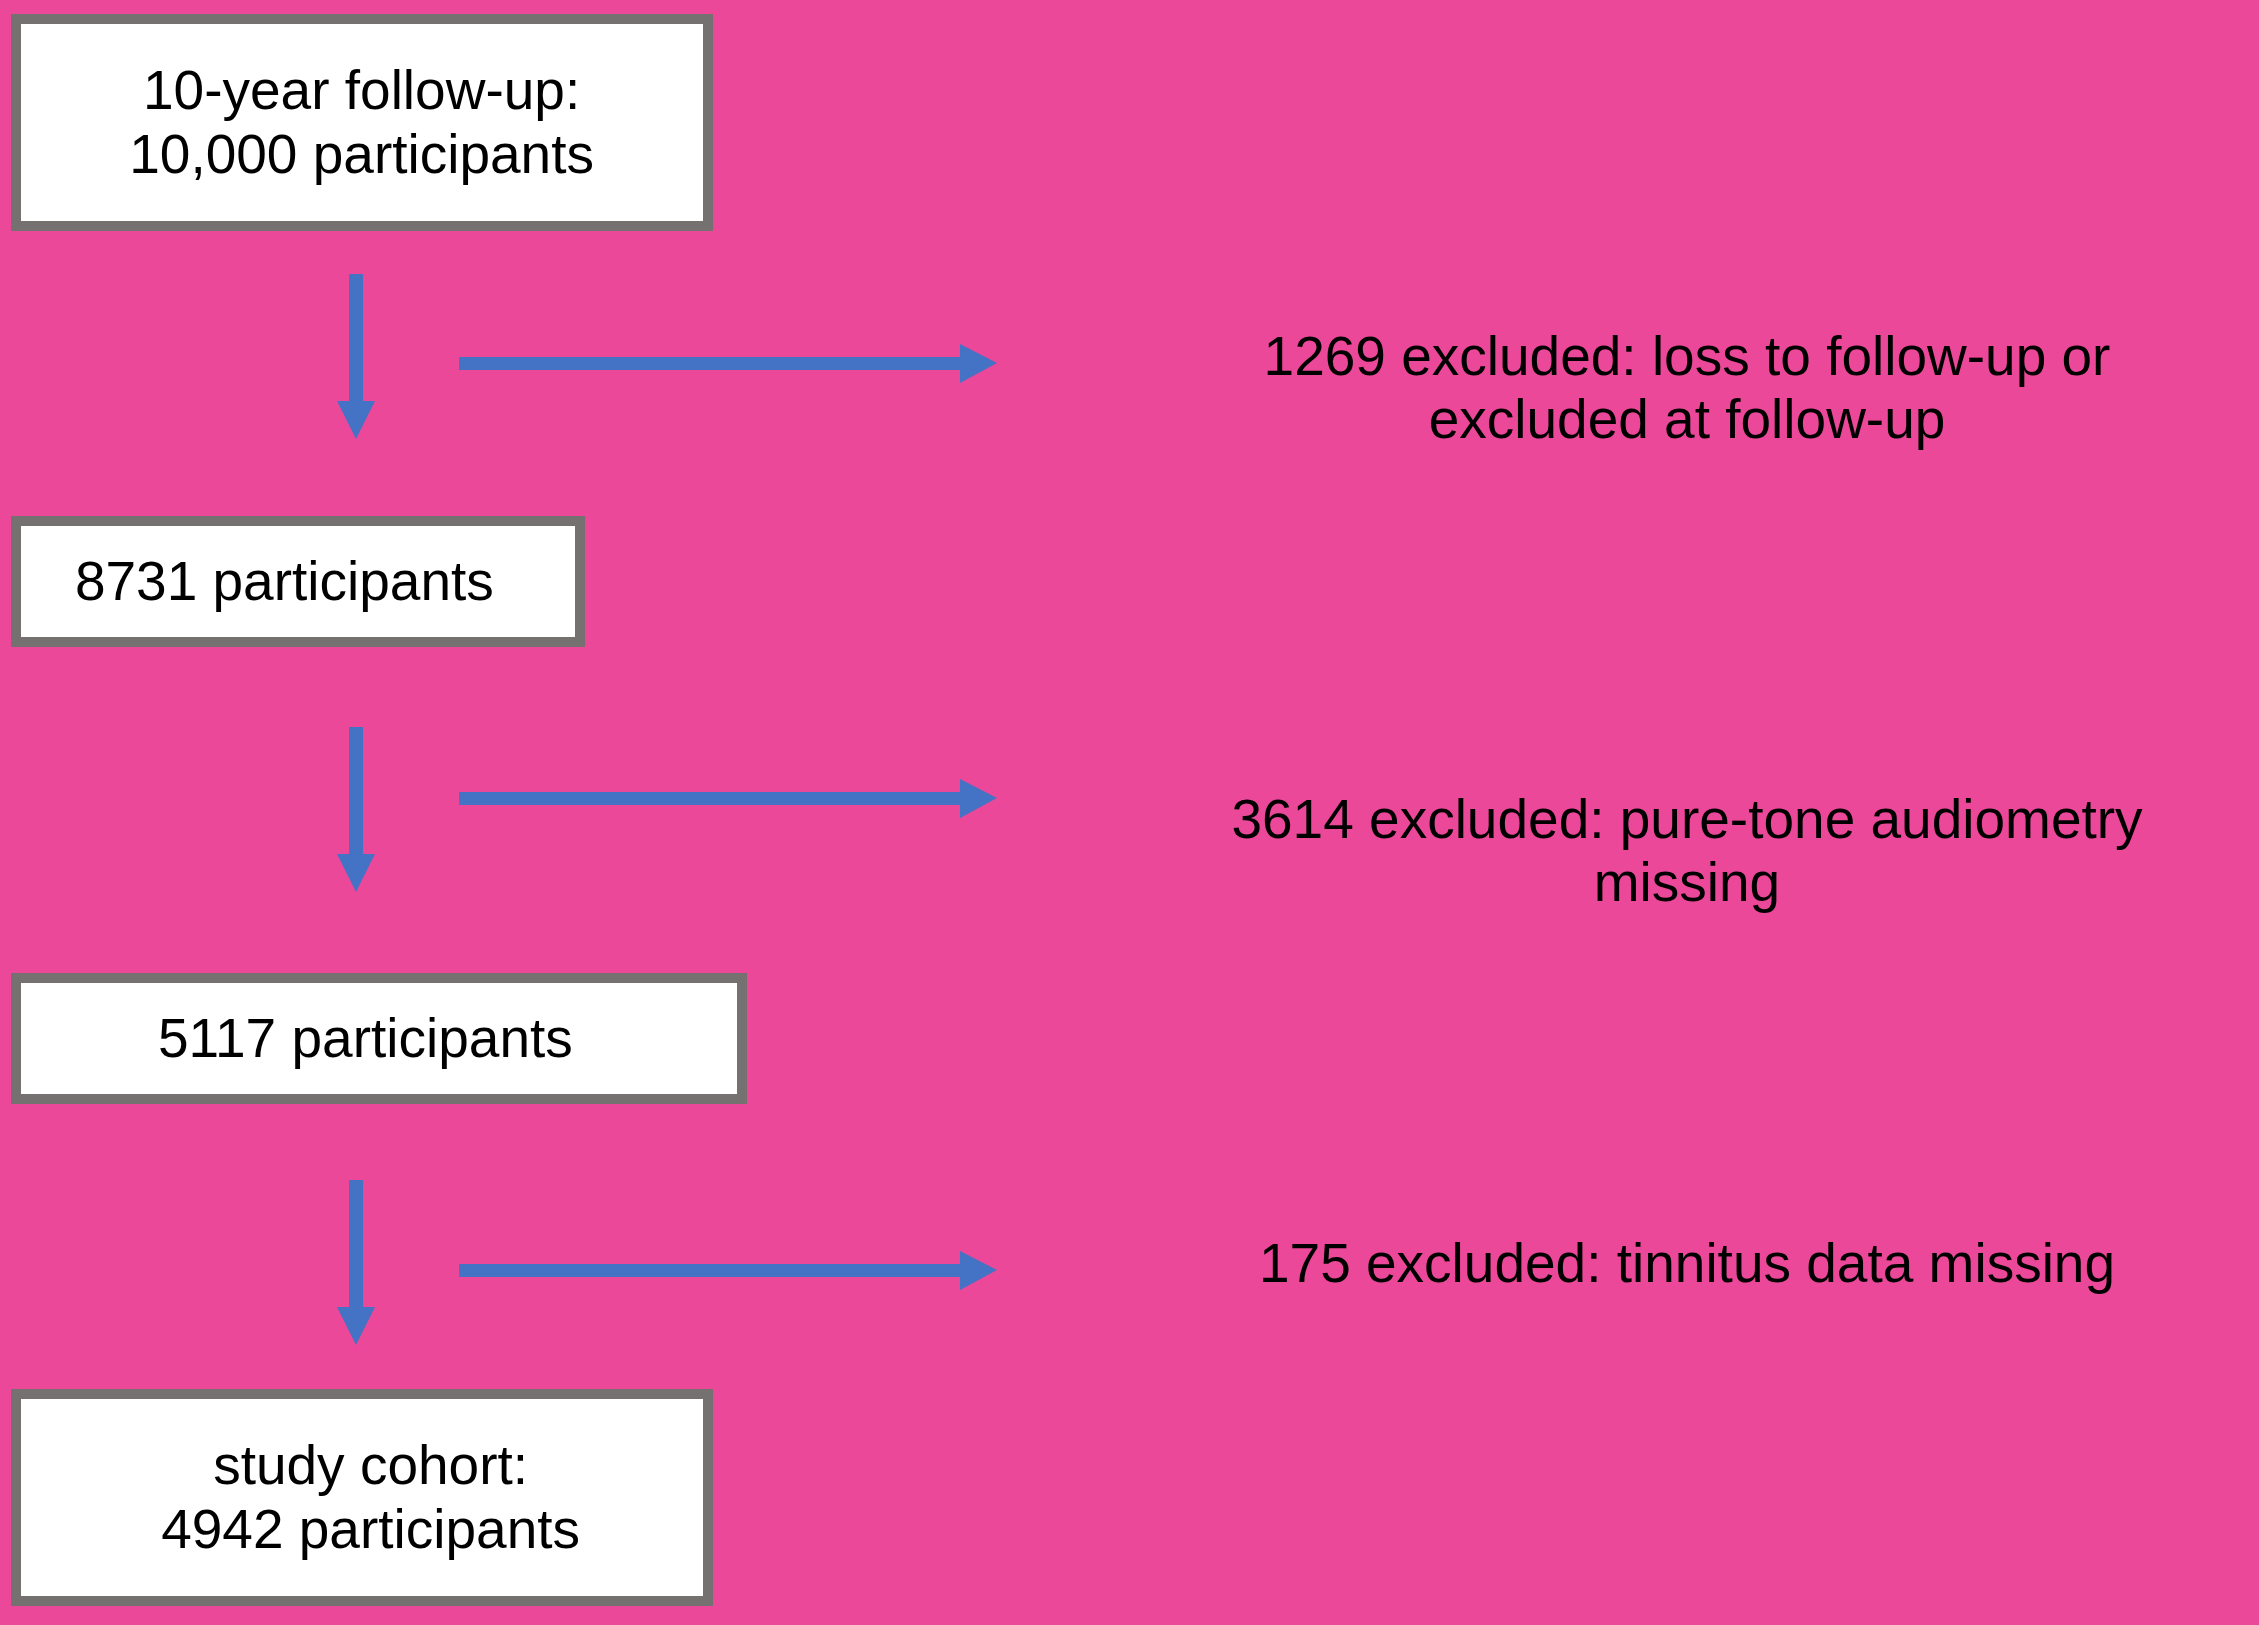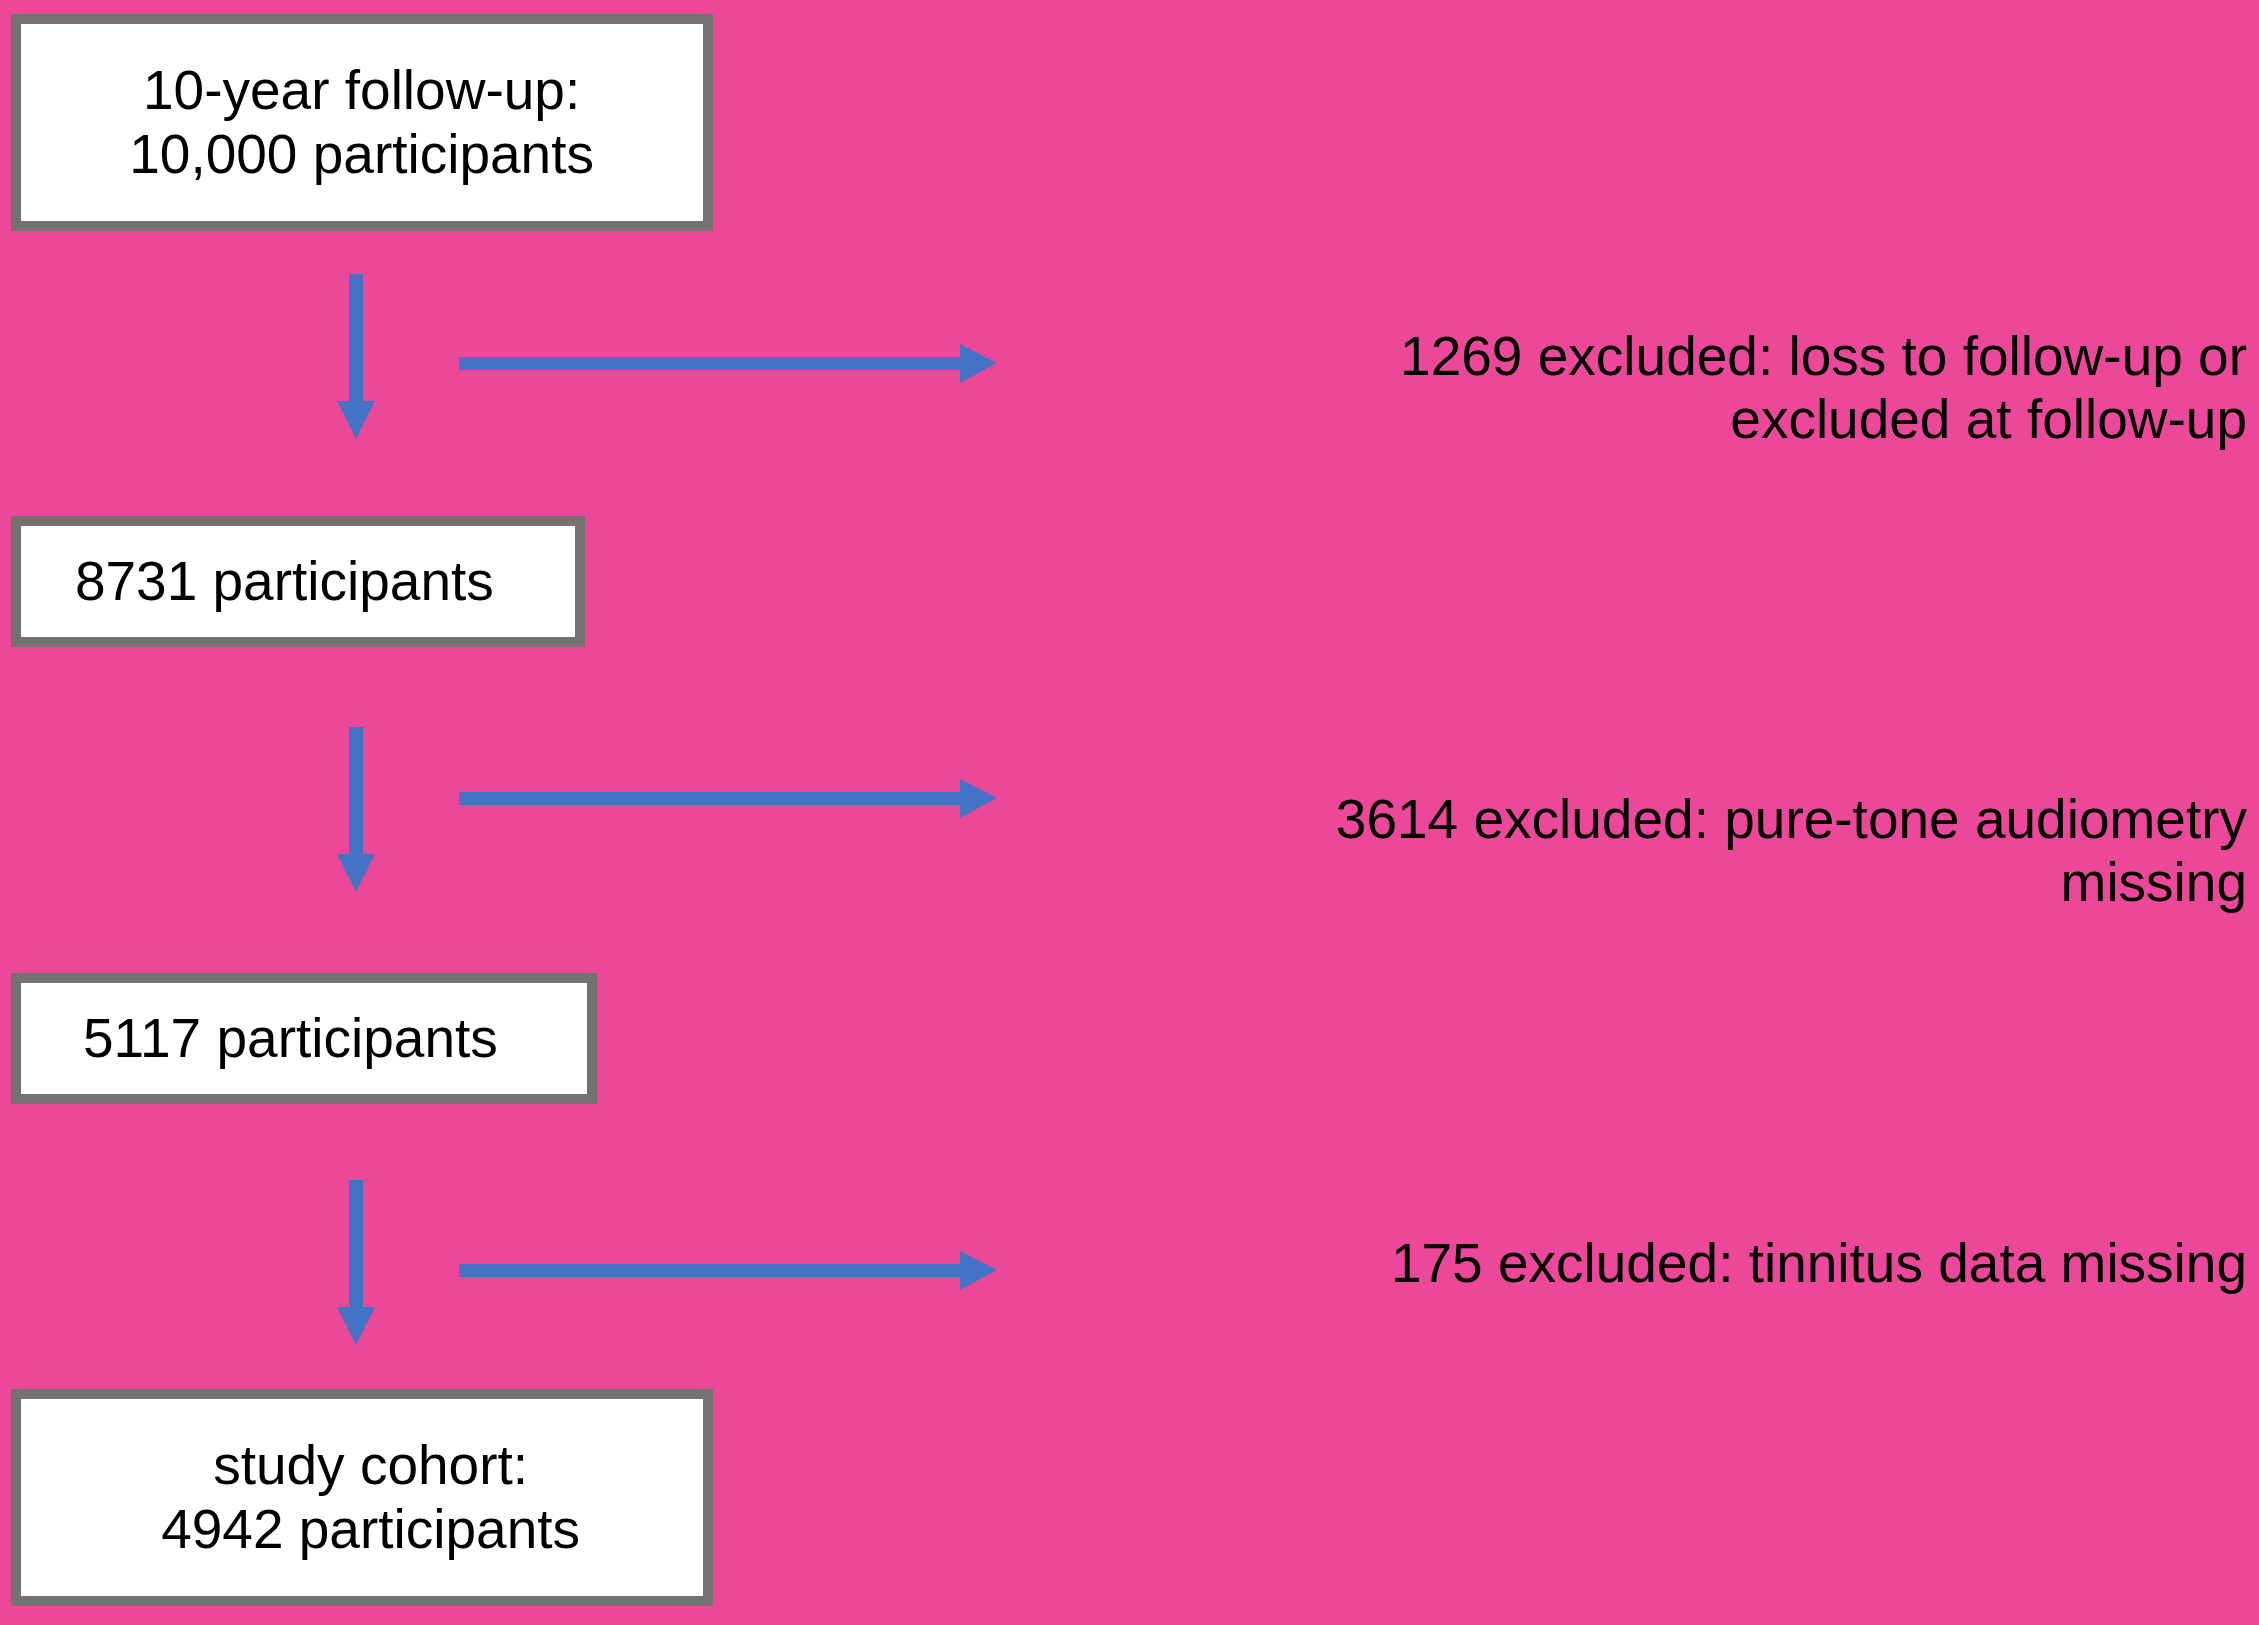--- a/index.html
+++ b/index.html
@@ -36,21 +36,21 @@
     display: block;
     font-size: 55px;
     line-height: 1.16;
     color: #000000;
     white-space: nowrap;
     text-align: center;
   }
 
   #box-1 { left: 10.6px;  top: 14px;   width: 702px; height: 217px; }
   #box-2 { left: 10.6px;  top: 516px;  width: 574px; height: 131px; }
-  #box-3 { left: 10.6px;  top: 973px; width: 586px; height: 131px; justify-content: center; }
+  #box-3 { left: 10.6px;  top: 973px; width: 736px; height: 131px; justify-content: center; }
   #box-4 { left: 10.6px;  top: 1389px; width: 702px; height: 217px; padding-left: 18px; }
 
   
   #box-2 .box-line, #box-3 .box-line { padding-right: 26.5px; }
 
   
   .v-arrow, .h-arrow {
     position: absolute;
   }
   .v-arrow .shaft {
@@ -114,21 +114,21 @@
   #h-arrow-3 .head  { left: 501px; }
 
   
   .exclusion-label {
     position: absolute;
     left: 1127px;
     width: 1120px;
     color: #000000;
     font-size: 55px;
     line-height: 1.15;
-    text-align: right;
+    text-align: center;
   }
   .exclusion-label .ex-line { display: block; }
 
   #exclusion-1 { top: 325px; }
   #exclusion-2 { top: 788px; }
   #exclusion-3 { top: 1232px; }
 </style>
 </head>
 <body>
 

